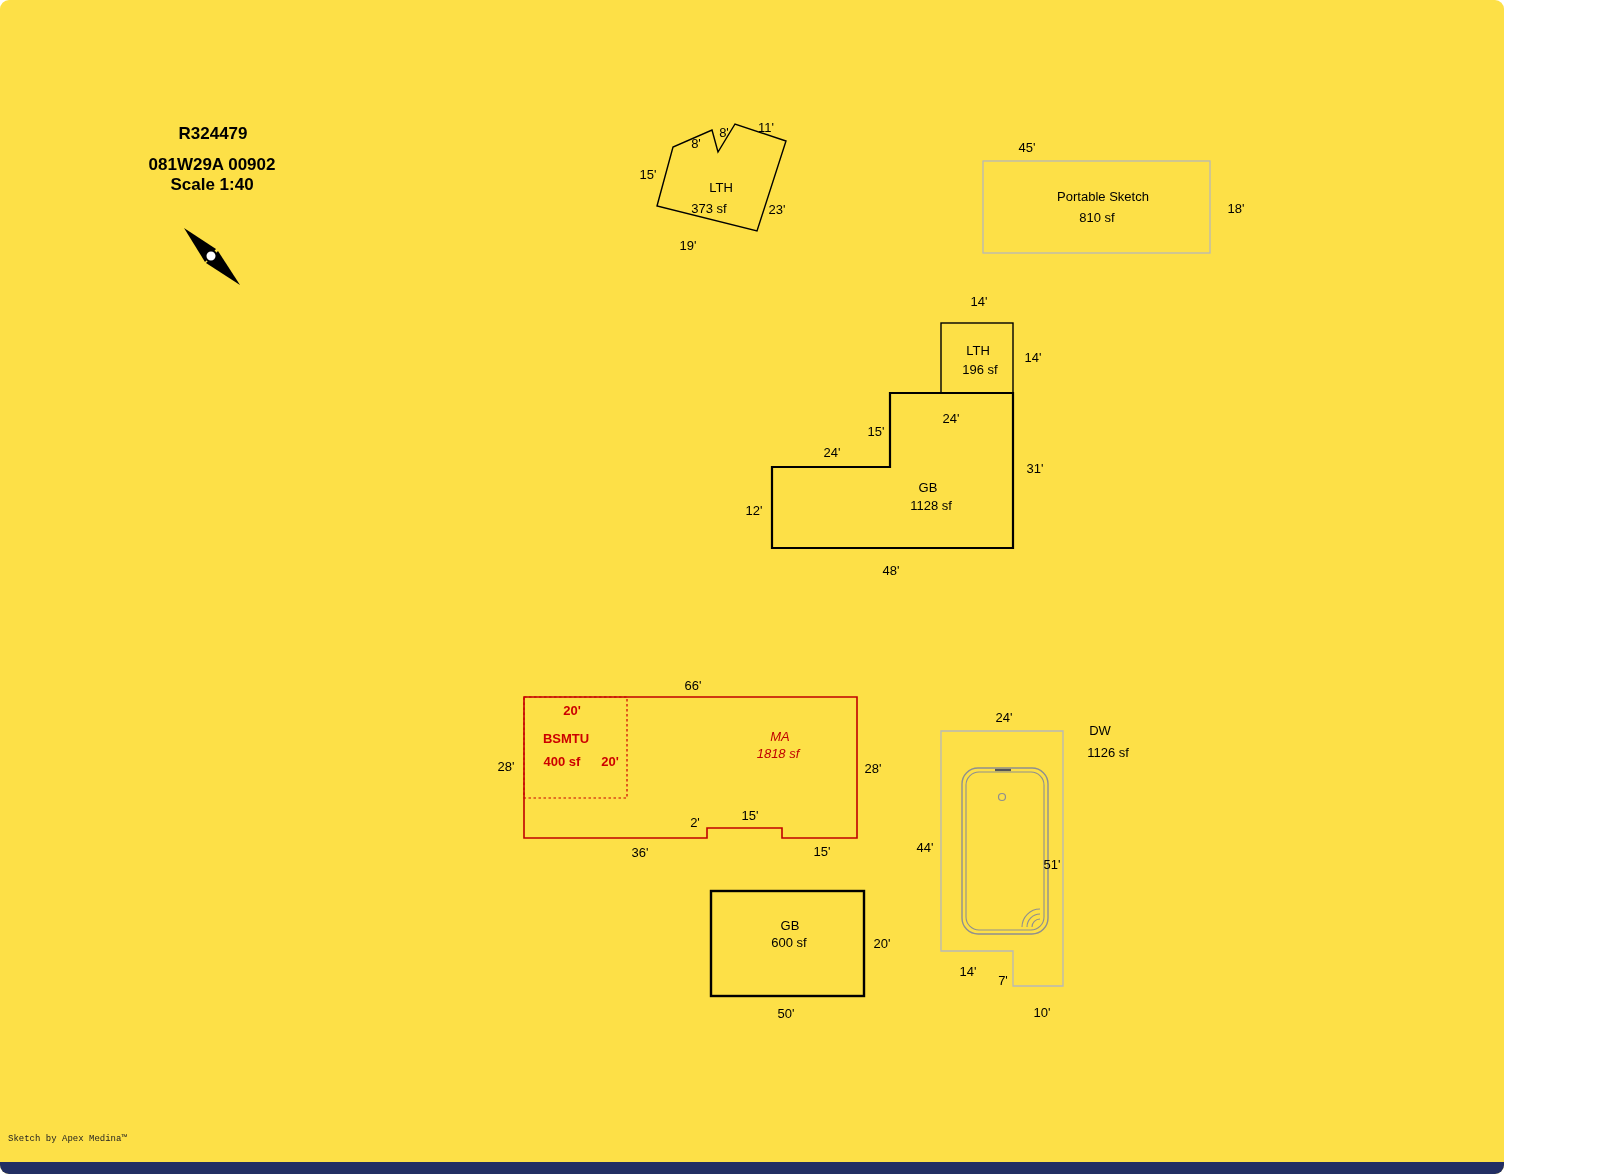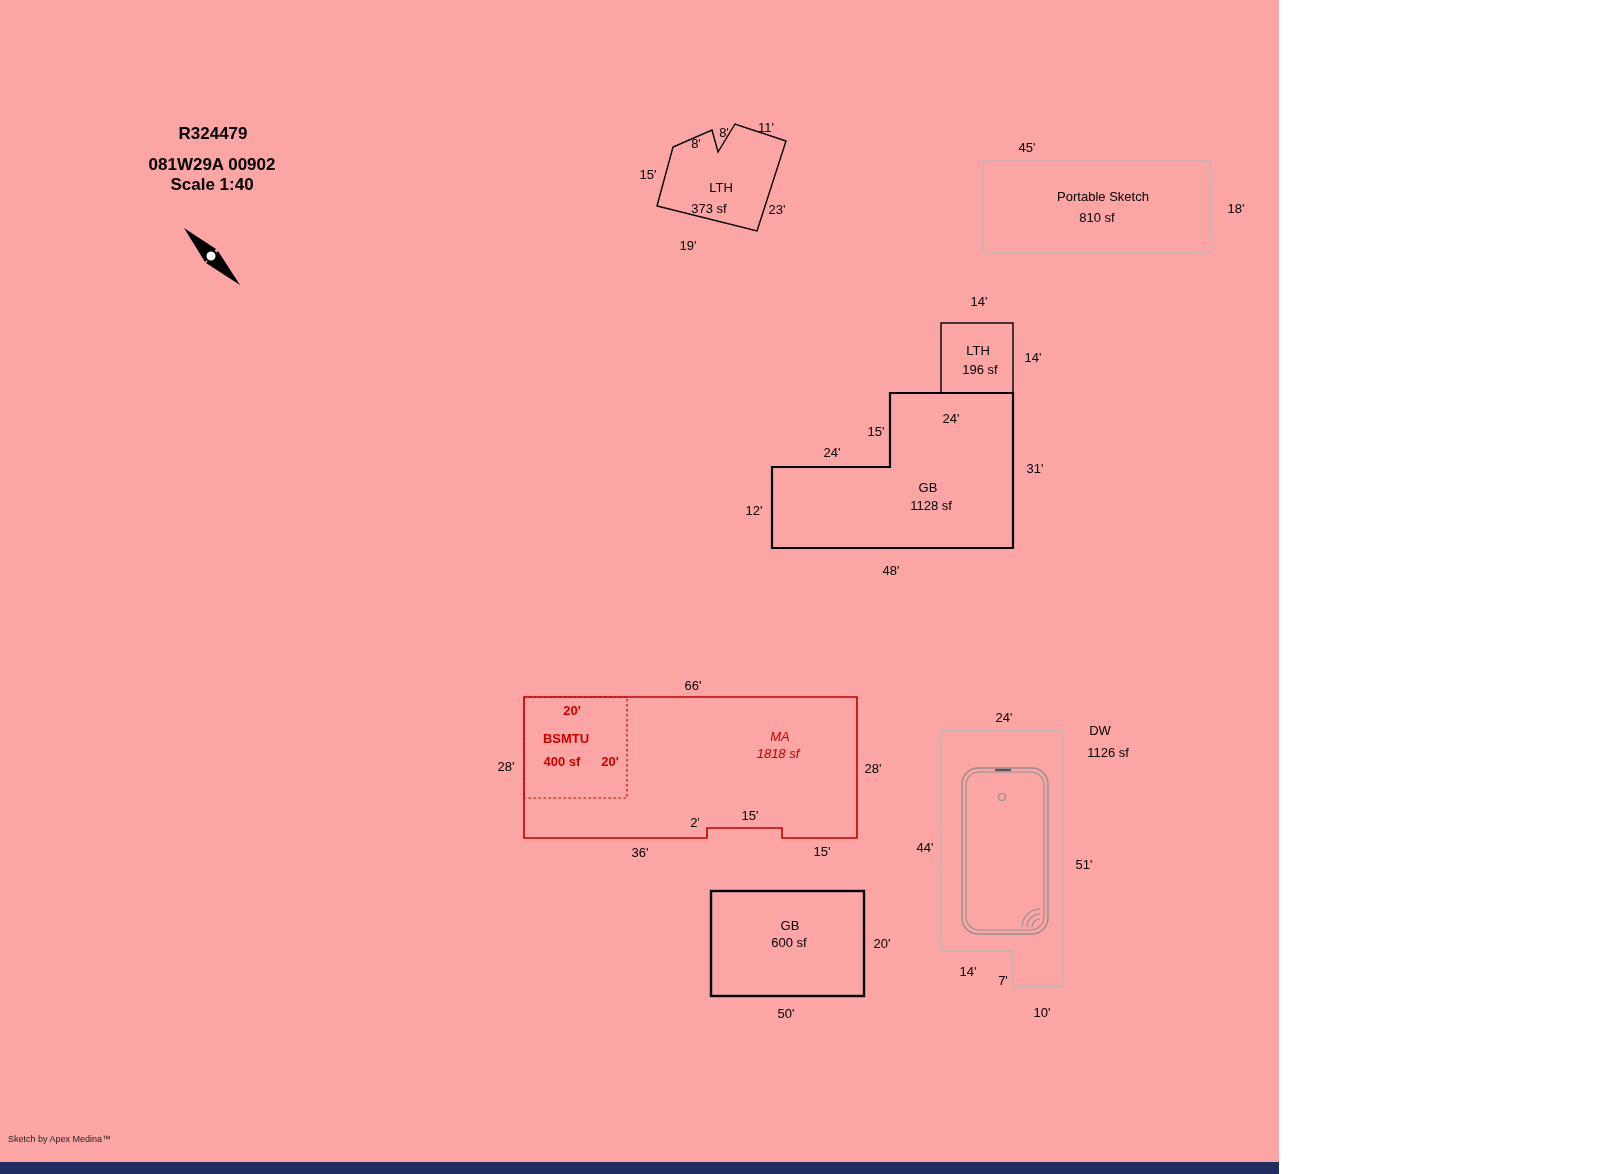--- a/index.html
+++ b/index.html
@@ -1,32 +1,32 @@
 <!DOCTYPE html>
 <html><head>
 <meta charset="utf-8">
 <style>
   * { margin:0; padding:0; box-sizing:border-box; }
   html,body { background:#ffffff; }
   body { font-family:"Liberation Sans", sans-serif; }
   .canvas {
-    position:relative; width:1279px; height:1174px;
-    background:#fca5a5; overflow:hidden;
+    position:relative; width:1504px; height:1174px;
+    background:#fde047; overflow:hidden;border-radius:9px;
   }
   .shapes { position:absolute; left:0; top:0; }
   .lbl {
     position:absolute; transform:translate(-50%,-50%);
     font-size:13px; color:#000; white-space:nowrap; line-height:1;
   }
   .lbl.hdr { font-weight:bold; font-size:17px; }
   .lbl.red { color:#c00000;font-style:italic; }
   .lbl.redb { color:#cc0000; font-weight:bold; }
   .credit {
     position:absolute; left:8px; top:1134px;
-    font-size:9px; color:#222; white-space:nowrap;
+    font-size:9px; color:#222; white-space:nowrap;font-family:Liberation Mono, monospace;
   }
   .bottom-bar {
     position:absolute; left:0; bottom:0; width:1600px; height:12px;
     background:#222e63;
   }
 </style>
 </head>
 <body>
 
 <div class="canvas">
@@ -115,21 +115,21 @@
 
   <div class="lbl" style="left:790px;top:925px">GB</div>
   <div class="lbl" style="left:789px;top:942px">600 sf</div>
   <div class="lbl" style="left:882px;top:943px">20'</div>
   <div class="lbl" style="left:786px;top:1013px">50'</div>
 
   <div class="lbl" style="left:1100px;top:730px">DW</div>
   <div class="lbl" style="left:1108px;top:752px">1126 sf</div>
   <div class="lbl" style="left:1004px;top:717px">24'</div>
   <div class="lbl" style="left:925px;top:847px">44'</div>
-  <div class="lbl" style="left:1084px;top:864px">51'</div>
+  <div class="lbl" style="left:1052px;top:864px">51'</div>
   <div class="lbl" style="left:968px;top:971px">14'</div>
   <div class="lbl" style="left:1003px;top:980px">7'</div>
   <div class="lbl" style="left:1042px;top:1012px">10'</div>
 
   <div class="credit">Sketch by Apex Medina™</div>
   <div class="bottom-bar" style="background-color:#222e63"></div>
 
 </div>
 
 </body></html>

